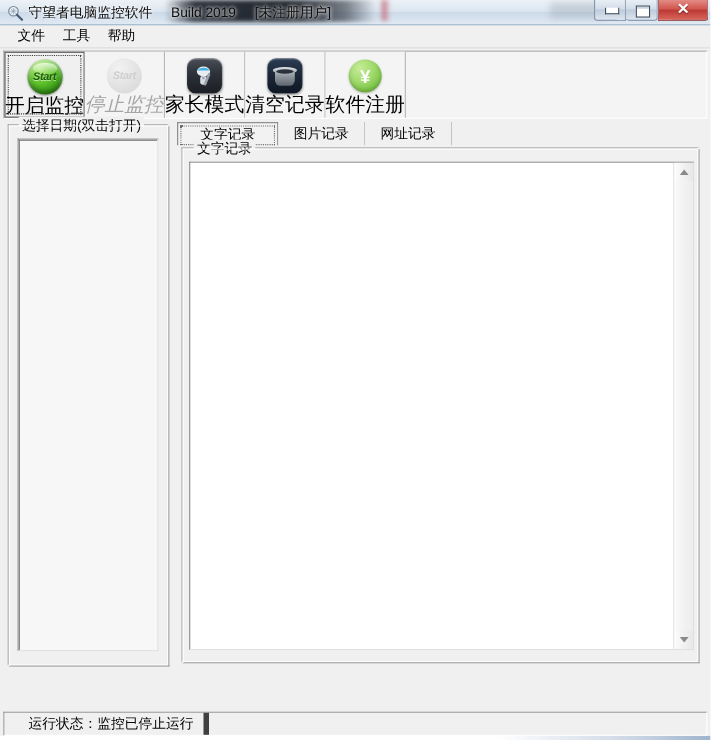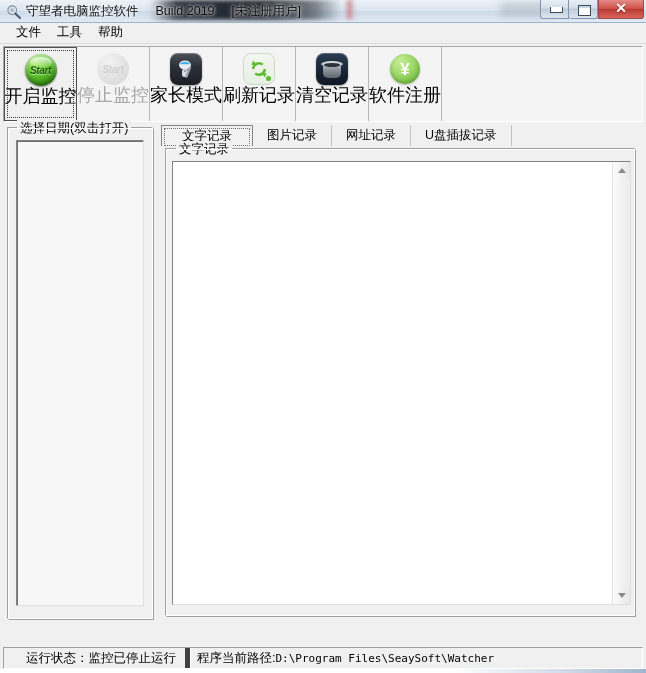--- a/index.html
+++ b/index.html
@@ -164,21 +164,21 @@
     font-size: 12.5px;
     color: #000000;
     padding: 2px 8px;
     cursor: default;
     white-space: nowrap;
   }
 
   
   #toolbar {
     position: relative;
-    height: 76px;
+    height: 62px;
     box-sizing: border-box;
     margin: 2px 3px 0 3px;
     background: #f4f4f4;
     border: 1px solid #a8a8a8;
     border-right-color: #ffffff;
     border-bottom-color: #ffffff;
     display: flex;
     align-items: stretch;
   }
   .tb-btn {
@@ -210,21 +210,21 @@
     height: 34px;
     position: relative;
     margin-bottom: 2px;
   }
   .tb-btn .tb-label {
     font-size: 18px;
     color: #000000;
     line-height: 14px;
     white-space: nowrap;
   }
-  .tb-btn.disabled .tb-label { color: #a6a6a6; }
+  .tb-btn.disabled .tb-label { color: #a6a6a6; font-style: italic; }
 
   
   .ic-start {
     width: 32px; height: 32px; border-radius: 50%;
     background:
       radial-gradient(circle at 34% 26%, #a7e86a 0%, #5fc32c 42%, #2f8f12 78%, #1e6b0c 100%);
     box-shadow: inset 0 -3px 5px rgba(0,0,0,0.35), inset 0 3px 5px rgba(255,255,255,0.55), 0 1px 2px rgba(0,0,0,0.4);
     position: relative;
     margin: 1px;
     display: flex; align-items: center; justify-content: center;
@@ -654,34 +654,20 @@
             <path d="M5.6 7.2a5.8 4 0 0 1 10.8 0z" fill="#3fb3e8"></path>
             <rect x="8" y="12" width="6" height="8" rx="2.2" fill="#d8dde4"></rect>
             <rect x="13" y="9" width="2.4" height="12" rx="1.2" fill="#9aa3ad" transform="rotate(22 14 15)"></rect>
             <circle cx="11" cy="14" r="1.2" fill="#9aa3ad"></circle>
           </svg>
         </div>
       </div>
       <div class="tb-label">家长模式</div>
     </div>
 
-    <div class="tb-btn">
-      <div class="tb-icon">
-        <div class="ic-refresh">
-          <svg width="24" height="24" viewBox="0 0 24 24">
-            <path d="M19 12a7 7 0 0 1-11.6 5.3l1.6-1.9A4.6 4.6 0 0 0 16.6 12z" fill="#5ebb2e"></path>
-            <path d="M5 12a7 7 0 0 1 11.6-5.3l-1.6 1.9A4.6 4.6 0 0 0 7.4 12z" fill="#5ebb2e"></path>
-            <path d="M6.2 3.6 L9 7.6 L4.4 7.9 Z" fill="#5ebb2e"></path>
-            <path d="M17.8 20.4 L15 16.4 L19.6 16.1 Z" fill="#5ebb2e"></path>
-          </svg>
-          <span class="dot"></span>
-        </div>
-      </div>
-      <div class="tb-label">刷新记录</div>
-    </div>
 
     <div class="tb-btn">
       <div class="tb-icon">
         <div class="ic-trash">
           <span class="can"></span>
           <span class="rim"></span>
           <span class="hole"></span>
         </div>
       </div>
       <div class="tb-label">清空记录</div>
@@ -709,23 +695,20 @@
 
       <div id="tab-strip">
         <div class="tab selected">
           <span>文字记录</span>
         </div>
         <div class="tab">
           <span>图片记录</span>
         </div>
         <div class="tab">
           <span>网址记录</span>
-        </div>
-        <div class="tab">
-          <span>U盘插拔记录</span>
         </div>
         <div class="tab tab-filler"></div>
       </div>
 
       <div id="tab-content">
         <div id="record-group">
           <div id="record-group-legend">文字记录</div>
           <div id="record-text-wrap">
             <div id="record-textarea"></div>
             <div id="record-scrollbar">
@@ -740,20 +723,16 @@
           </div>
         </div>
         <div id="record-group-shadow"></div>
       </div>
 
     </div>
   </div>
 
   <div id="statusbar">
     <div class="status-cell" id="status-run">运行状态：监控已停止运行</div>
-    <div class="status-cell" id="status-path">
-      <span>程序当前路径:</span>
-        <span class="path-mono">D:\Program Files\SeaySoft\Watcher</span>
-    </div>
   </div>
 
   <div id="desktop-sliver"></div>
 </div>
 
 </body></html>

